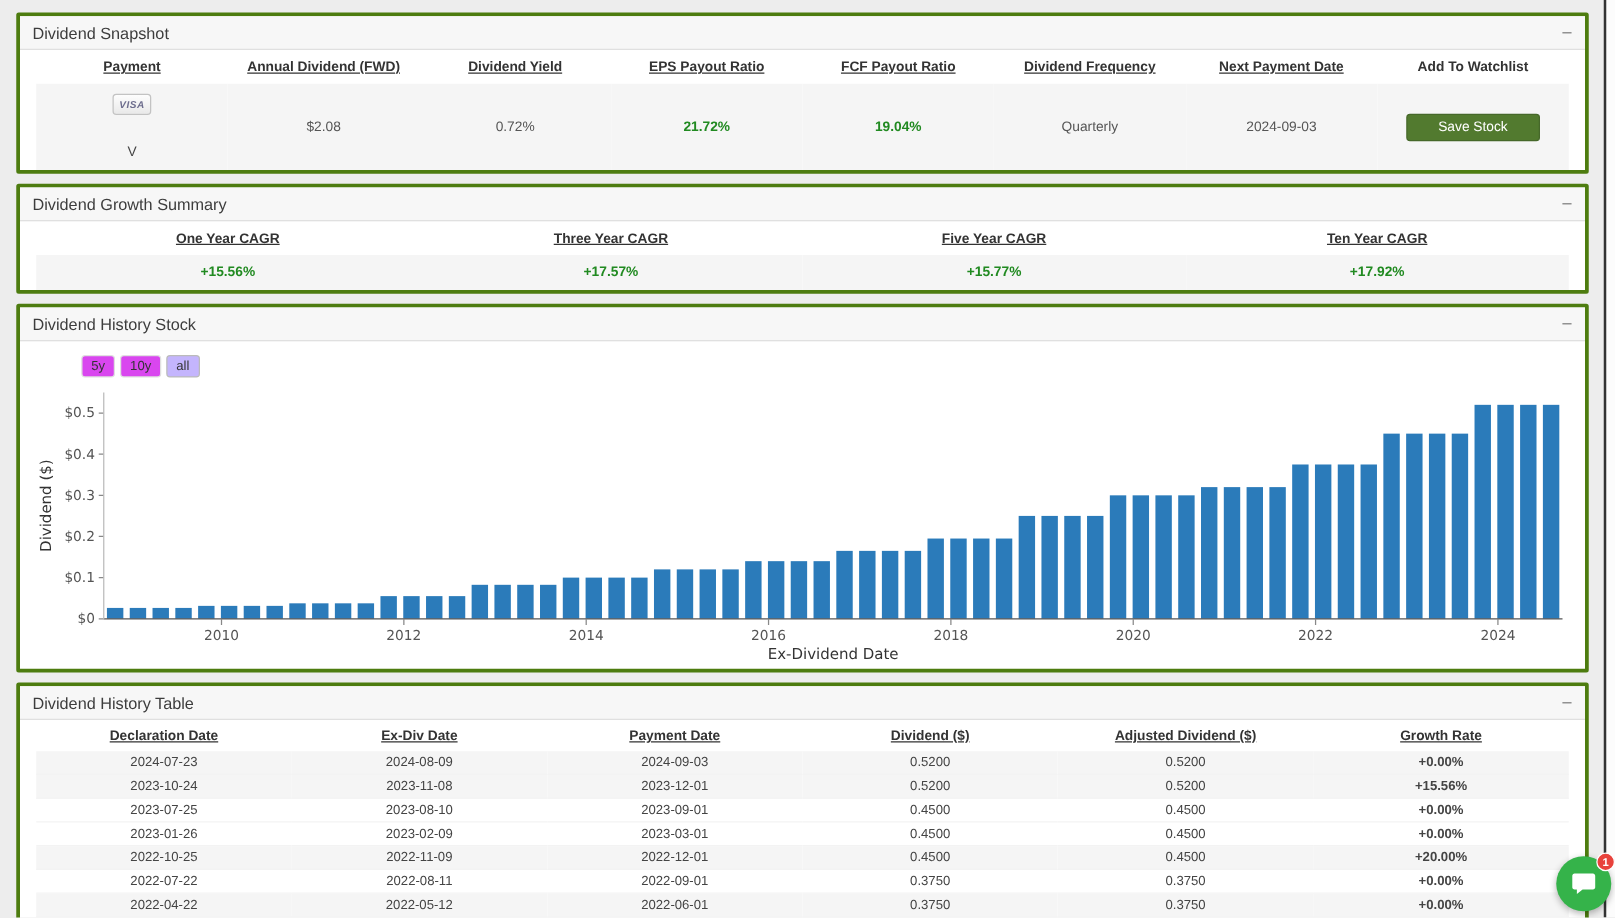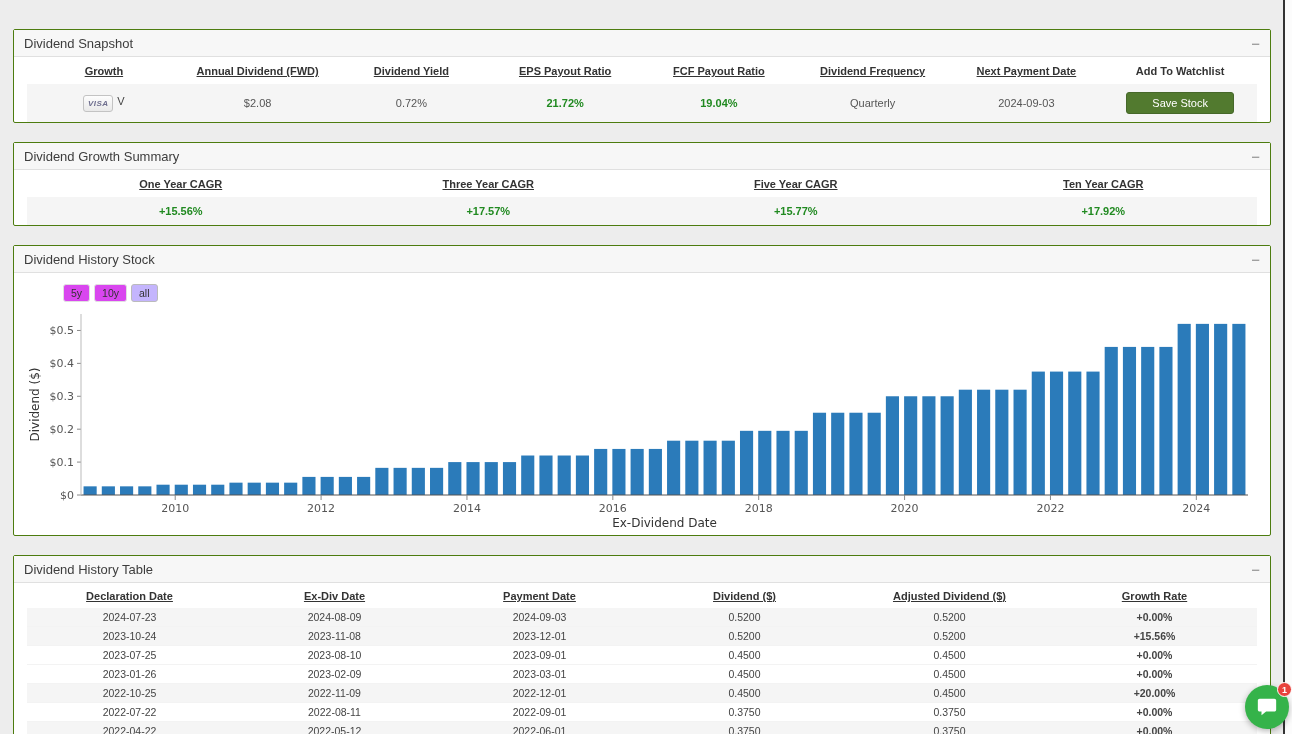--- a/index.html
+++ b/index.html
@@ -5,21 +5,21 @@
   * { margin:0; padding:0; box-sizing:border-box; }
   html,body { width:1292px; height:734px; }
   body {
     background:#ededed;
     font-family:"Liberation Sans", sans-serif;
     position:relative;
     overflow:hidden;
   }
   .page { position:absolute; left:13px; top:10px; width:1258px; }
 
-  .panel { background:#fff; border:1px solid #4d7c0f; border-radius:2px; margin-bottom:8px;margin-top:19px; }
+  .panel { background:#fff; border:3px solid #4d7c0f; border-radius:2px; margin-bottom:8px; }
   .panel-header {
     background:#f7f7f7; border-bottom:1px solid #e0e0e0; height:27px;
     display:flex; align-items:center; justify-content:space-between; padding:0 10px;
   }
   .panel-title { font-size:13px; color:#3d3d3d; }
   .collapse-btn { color:#888; font-size:15px; line-height:1; cursor:pointer; }
   .panel-body { padding:0 13px; }
 
   table { width:100%; border-collapse:collapse; table-layout:fixed; }
   th {
@@ -27,21 +27,21 @@
     text-align:center; padding:8px 4px 7px; cursor:pointer; white-space:nowrap;
   }
   th.plain { text-decoration:none; cursor:default; }
   td { font-size:11px; color:#555; text-align:center; padding:8px 4px; white-space:nowrap; }
   tr.stripe { background:#f5f5f5; }
 
   .pos  { color:var(--positive,#218a21); font-weight:bold; }
   .zero { color:#222; font-weight:bold; }
 
   
-  .ticker-cell-inner { display:flex; justify-content:center; gap:4px; }
+  .ticker-cell-inner { display:flex; align-items:center; justify-content:center; gap:24px;flex-direction:column; }
   .visa-badge {
     display:inline-block; padding:3px 4px; border:1px solid #c3c3c3; border-radius:3px;
     background:linear-gradient(#fdfdfd,#e9e9e9);
     font-size:8px; font-weight:bold; font-style:italic; letter-spacing:.4px; color:#6e6e8e;
   }
   .ticker-sym { color:#444; font-size:11px; }
   .save-btn {
     background:var(--button,#527a2f); color:#fff; border:1px solid #46682a; border-radius:3px;
     font-size:11px; padding:4px 25px; cursor:pointer; font-family:inherit;
   }
@@ -83,21 +83,21 @@
 
   <section class="panel">
     <header class="panel-header">
       <span class="panel-title">Dividend Snapshot</span>
       <span class="collapse-btn">−</span>
     </header>
     <div class="panel-body">
       <table>
         <thead>
             <tr id="snap-head">
-              <th>Growth</th>
+              <th>Payment</th>
               <th>Annual Dividend (FWD)</th>
               <th>Dividend Yield</th>
               <th>EPS Payout Ratio</th>
               <th>FCF Payout Ratio</th>
               <th>Dividend Frequency</th>
               <th>Next Payment Date</th>
               <th class="plain">Add To Watchlist</th>
             </tr>
           </thead>
         <tbody>

